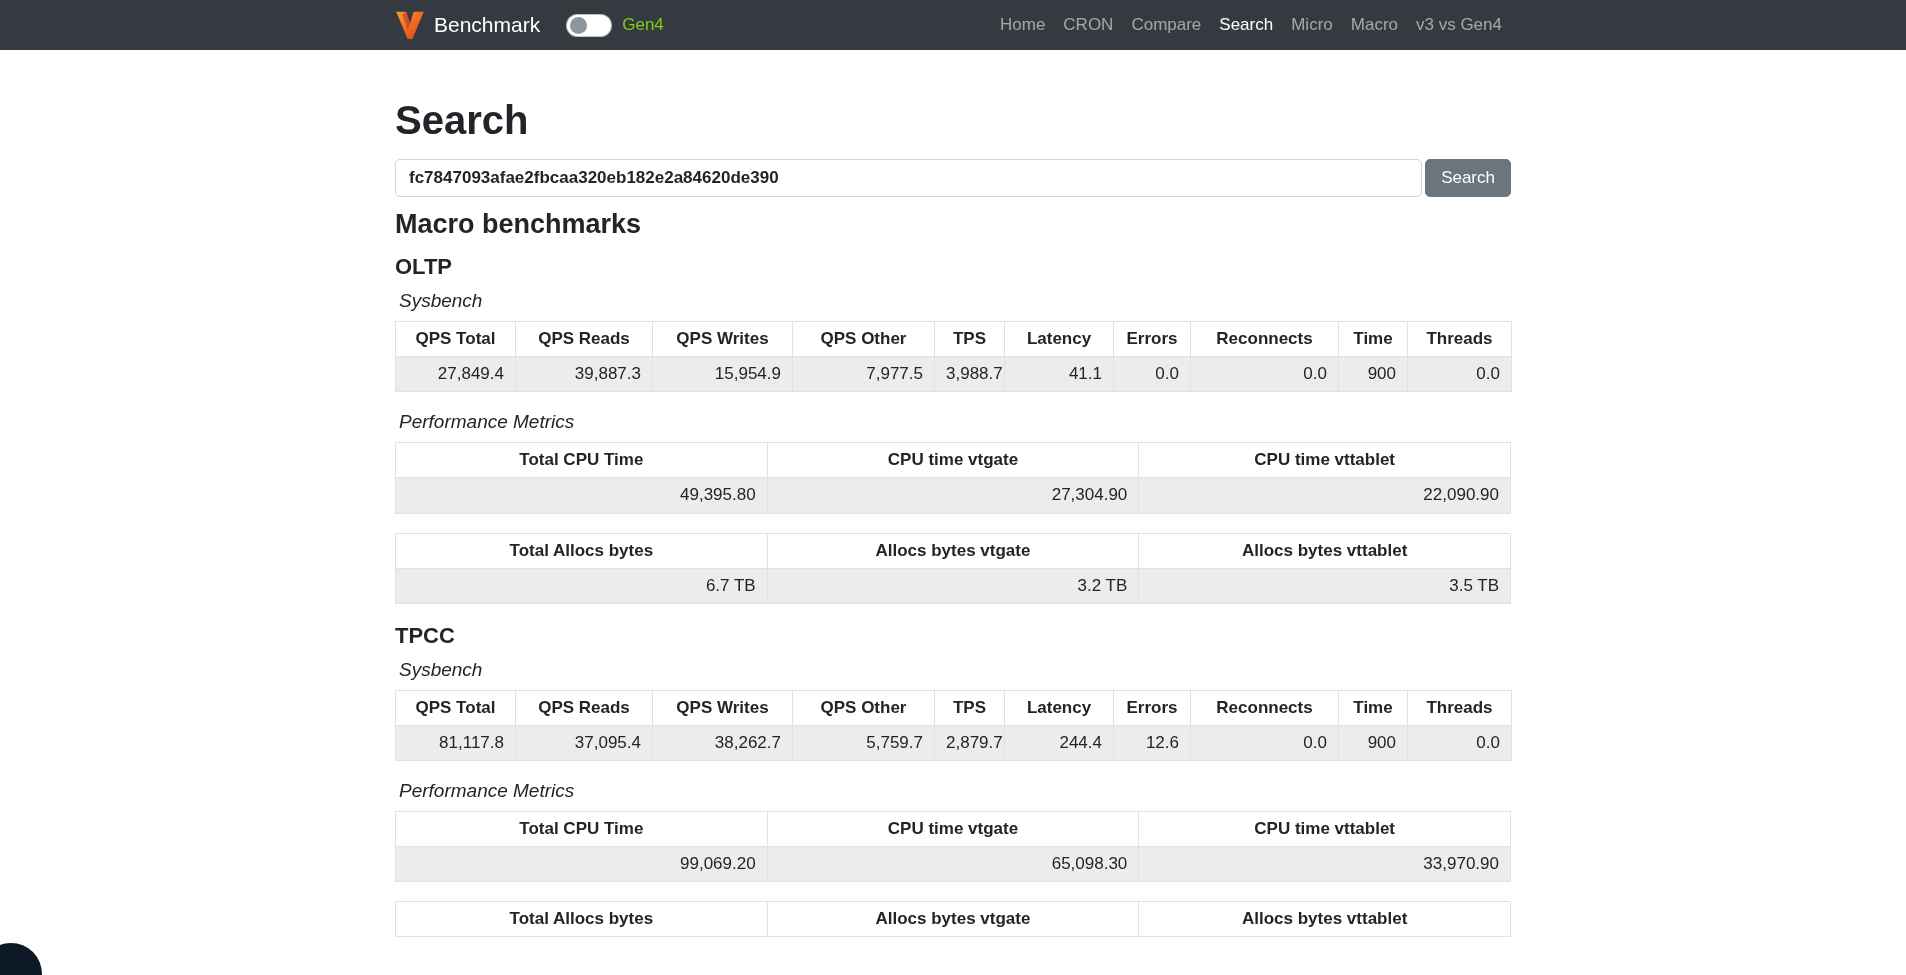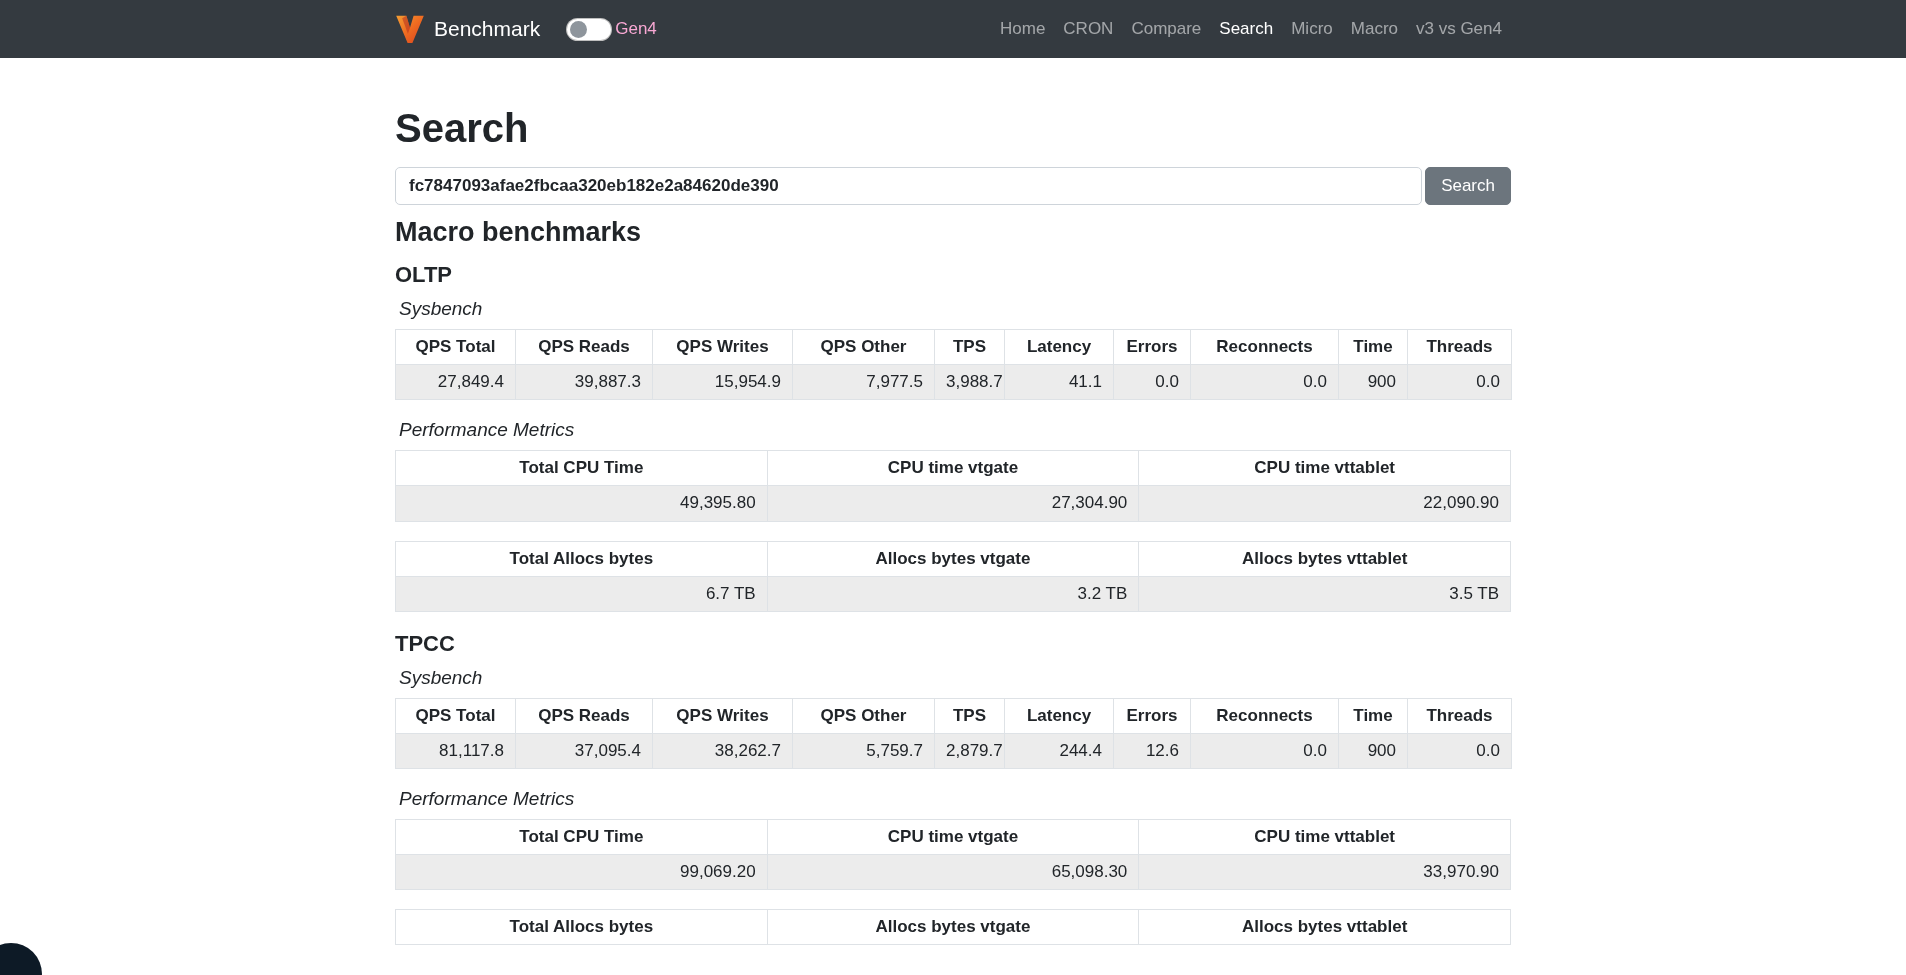--- a/index.html
+++ b/index.html
@@ -6,42 +6,42 @@
   html, body {
     width: 1906px; height: 975px; overflow: hidden;
     background: #ffffff;
     font-family: "Liberation Sans", "DejaVu Sans", sans-serif;
     color: #212529;
   }
 
   
   .navbar {
     background: #343a40;
-    height: 58px;
+    height: 50px;
     width: 100%;
   }
   .nav-inner {
     width: 1116px; margin: 0 auto; height: 100%;
     display: flex; align-items: center; justify-content: space-between;
   }
   .brand-group { display: flex; align-items: center; }
   .logo { width: 30px; height: 30px; display: inline-block; }
   .brand-title { color: #ffffff; font-size: 21px; margin-left: 9px; }
   .switch {
     width: 46px; height: 23px; border-radius: 12px;
     background: #ffffff; border: 1px solid rgba(0,0,0,.25);
     margin-left: 26px; position: relative; display: inline-block;
     cursor: pointer;
   }
   .switch .knob {
     position: absolute; left: 3px; top: 2px;
     width: 17px; height: 17px; border-radius: 50%;
     background: #8e959c;
   }
-  .toggle-label { color: #f9a8d4; font-size: 17px; margin-left: 3px; }
+  .toggle-label { color: #84cc16; font-size: 17px; margin-left: 10px; }
   .nav-links { display: flex; align-items: center; text-align: right; }
   .nav-links a {
     color: rgba(255,255,255,.55);
     text-decoration: none;
     font-size: 17px;
     padding: 0 9px;
     cursor: pointer;
   }
   .nav-links a.active { color: #ffffff; }
 

